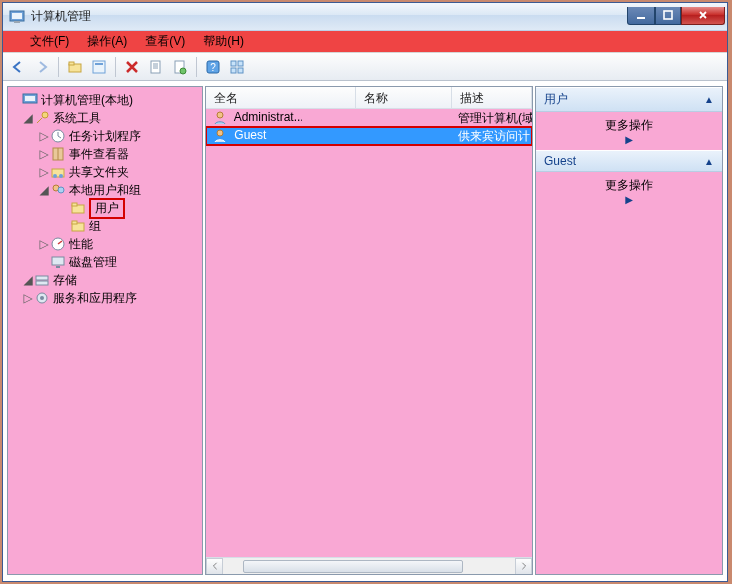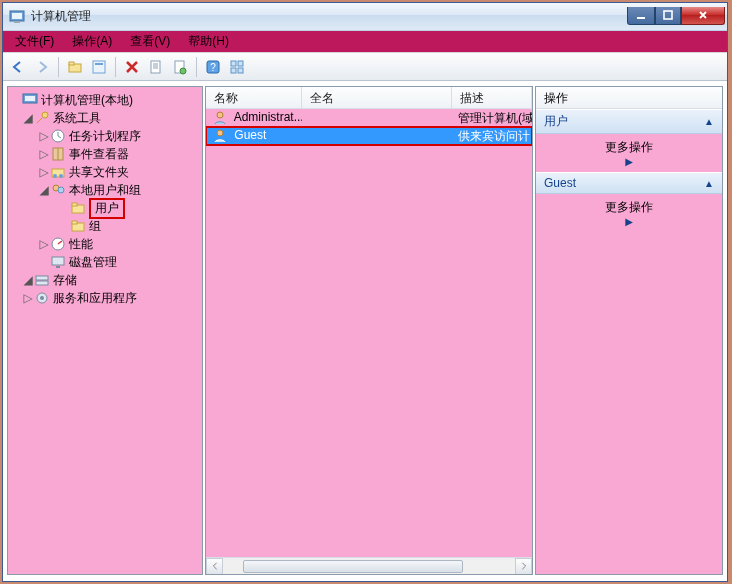--- a/index.html
+++ b/index.html
@@ -52,25 +52,25 @@
   .winbtn.close {
     width: 44px;
     background: linear-gradient(#e68a88, #c9302c 45%, #b51c1c 46%, #d35450);
     border-color:#7a1e1b;
     border-radius: 0 0 3px 0;
   }
   .winbtn svg { width:10px; height:10px; }
   
   .menubar {
     height: 22px;
-    background: #be185d;
+    background: #ef4444;
     border-bottom: 1px solid #d6d6d6;
     display: flex;
     align-items: center;
-    padding-left: 4px;
+    padding-left: 19px;
     gap: 2px;
   }
   .menu-item { padding: 2px 8px; }
   
   .toolbar {
     height: 28px;
     background: linear-gradient(#fdfdfd,#e7ecf2);
     border-bottom: 1px solid #b9c2cd;
     display: flex;
     align-items: center;
@@ -393,22 +393,22 @@
                 <circle cx="8" cy="8" r="2" fill="#7a8aa0"></circle>
               </svg>
             </span>
           <span>服务和应用程序</span>
         </div>
       </div>
     </div>
 
     <div class="pane list-pane">
       <div class="list-header">
+        <div class="list-col" style="width:150px">全名</div>
         <div class="list-col" style="width:96px">名称</div>
-        <div class="list-col" style="width:150px">全名</div>
         <div class="list-col" style="flex:1">描述</div>
       </div>
       <div class="list-body">
         <div class="list-row">
           <div class="list-cell" style="width:96px">
             <span class="uico">
                 <svg viewBox="0 0 16 16">
                   <circle cx="8" cy="5" r="3" fill="#f2c288" stroke="#b47d36"></circle>
                   <path d="M3 14c1-3 9-3 10 0" fill="#aed1f2" stroke="#5f92c4"></path>
                 </svg>
@@ -443,21 +443,20 @@
           </div>
         <div class="arrow">
             <svg viewBox="0 0 10 10" width="8" height="8">
               <path d="M3 1 L7 5 L3 9" fill="none" stroke="#666"></path>
             </svg>
           </div>
       </div>
     </div>
 
     <div class="pane action-pane">
-      <div class="action-header">操作</div>
       <div class="action-section">
         <span>用户</span>
         <span class="chev">▲</span>
       </div>
       <div class="action-link">
         <span>更多操作</span>
         <span class="chev">▶</span>
       </div>
       <div class="action-section">
         <span>Guest</span>

